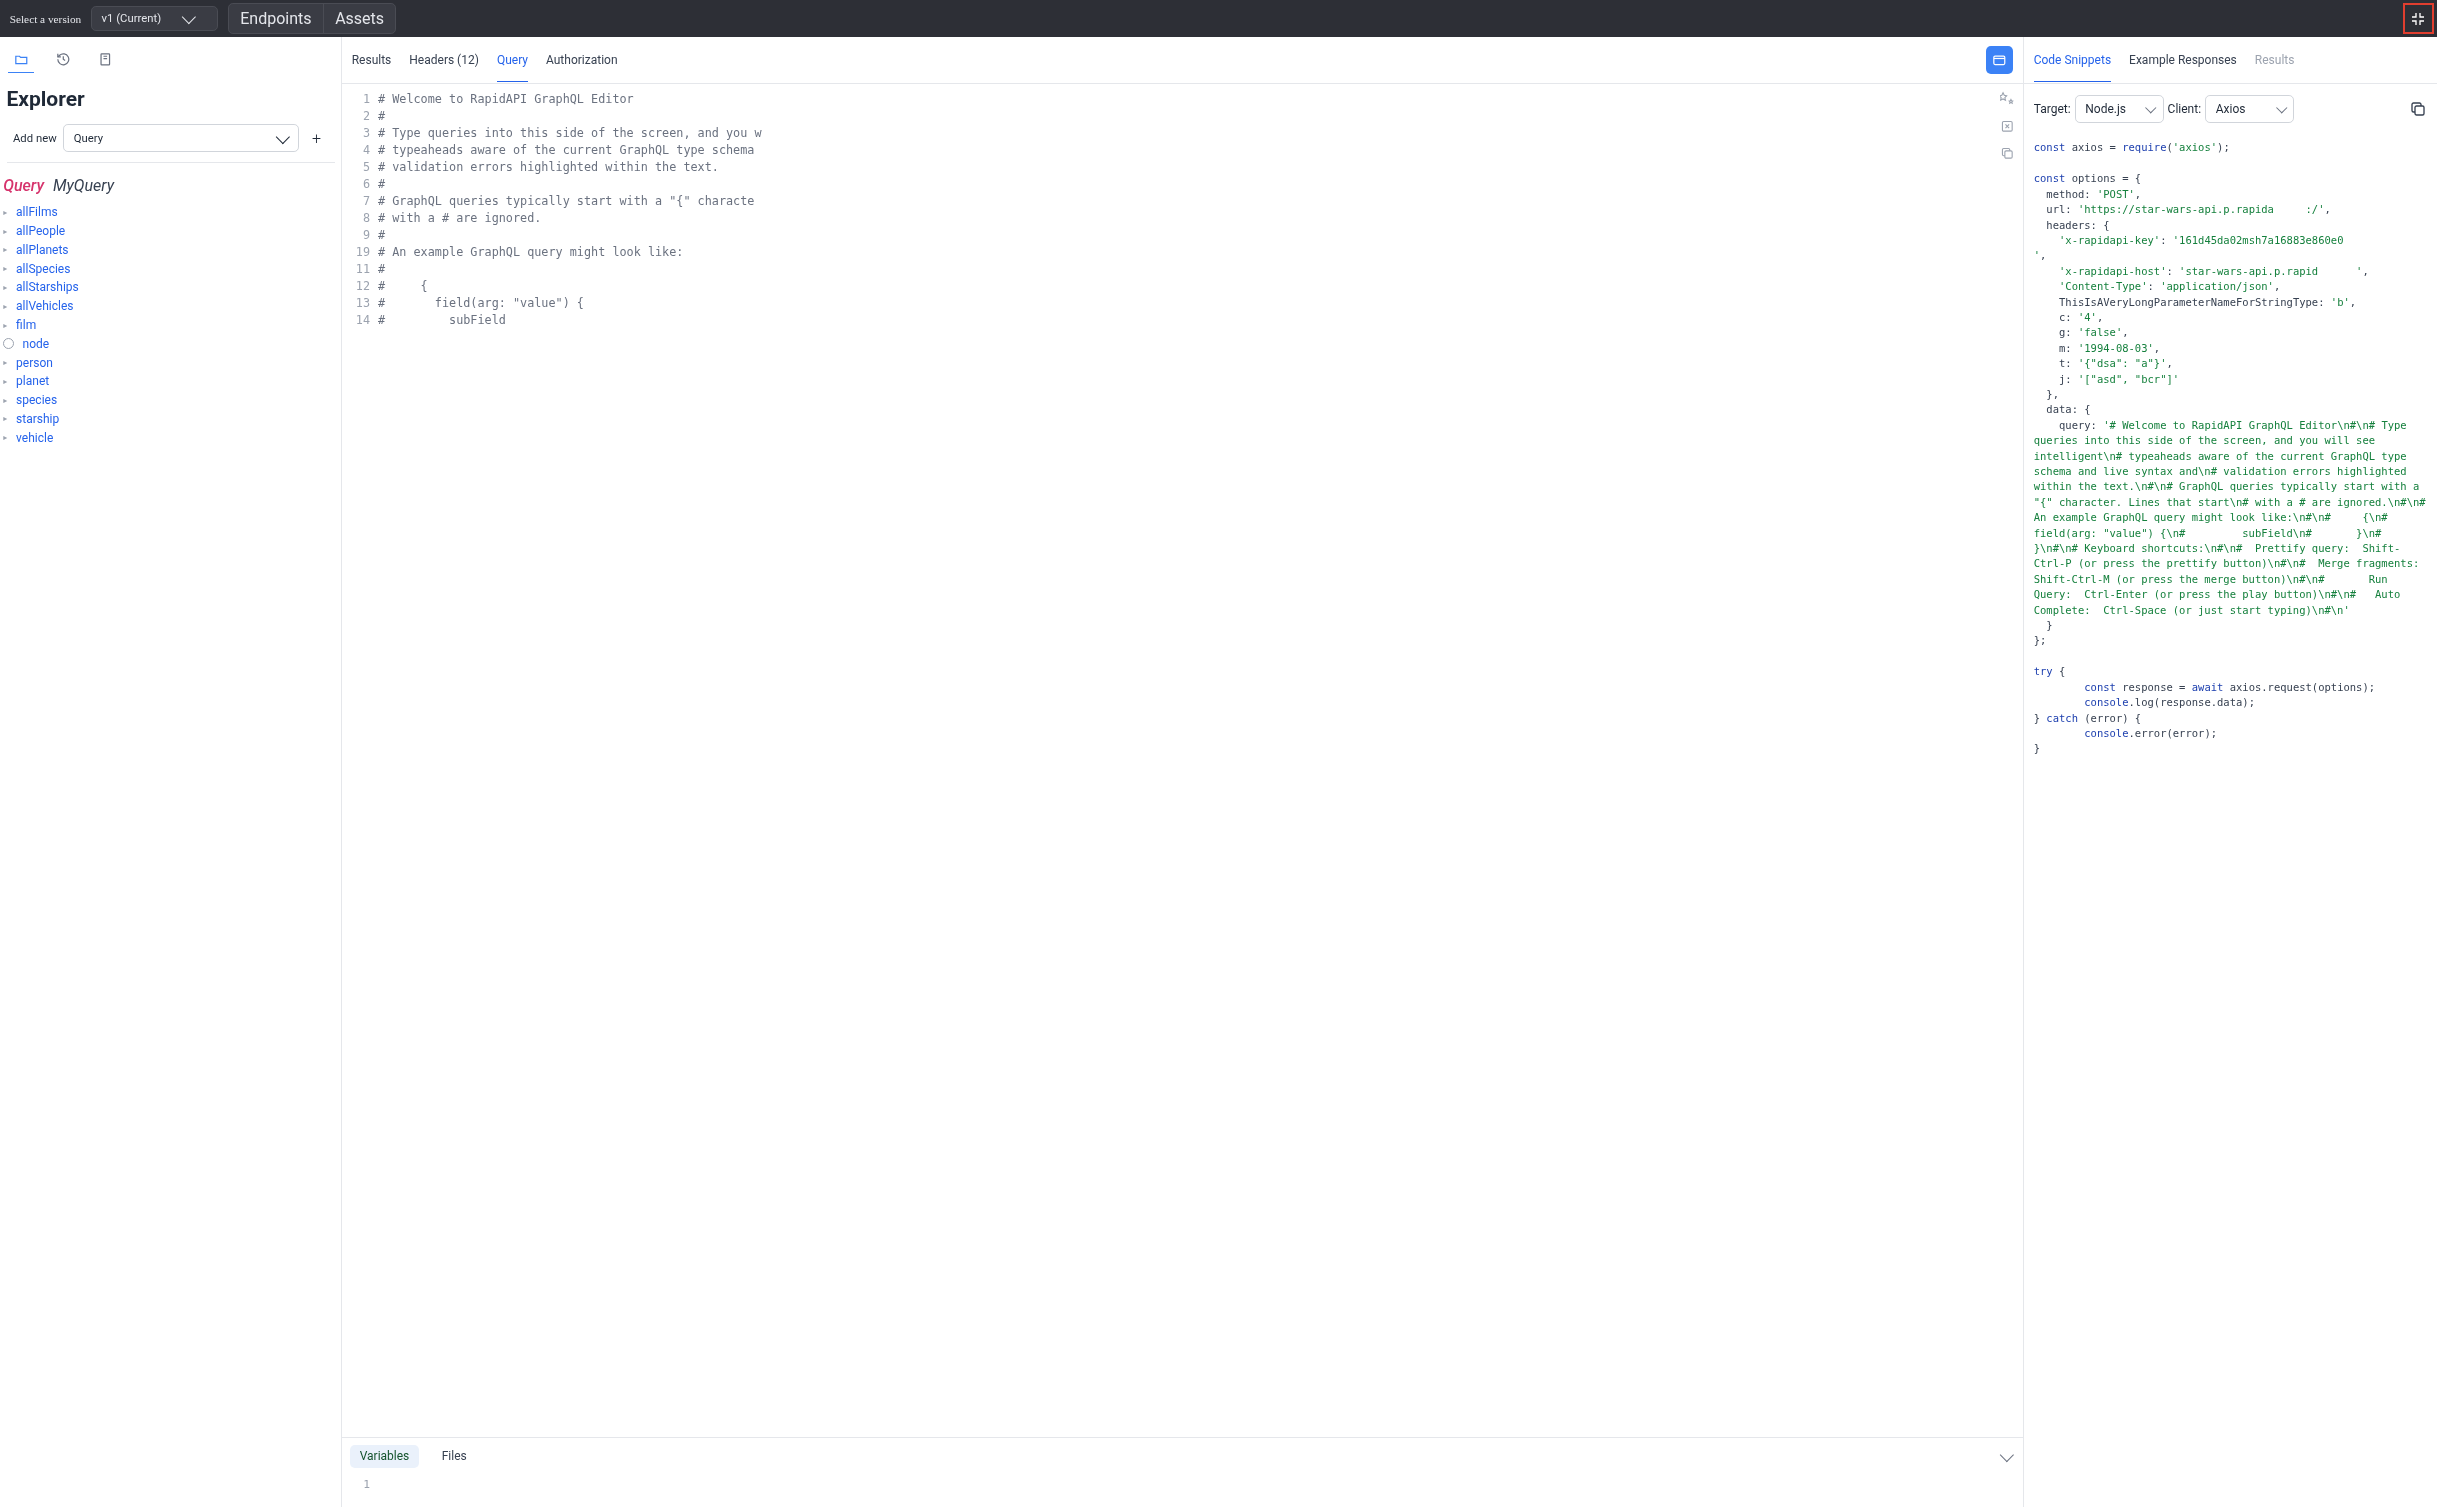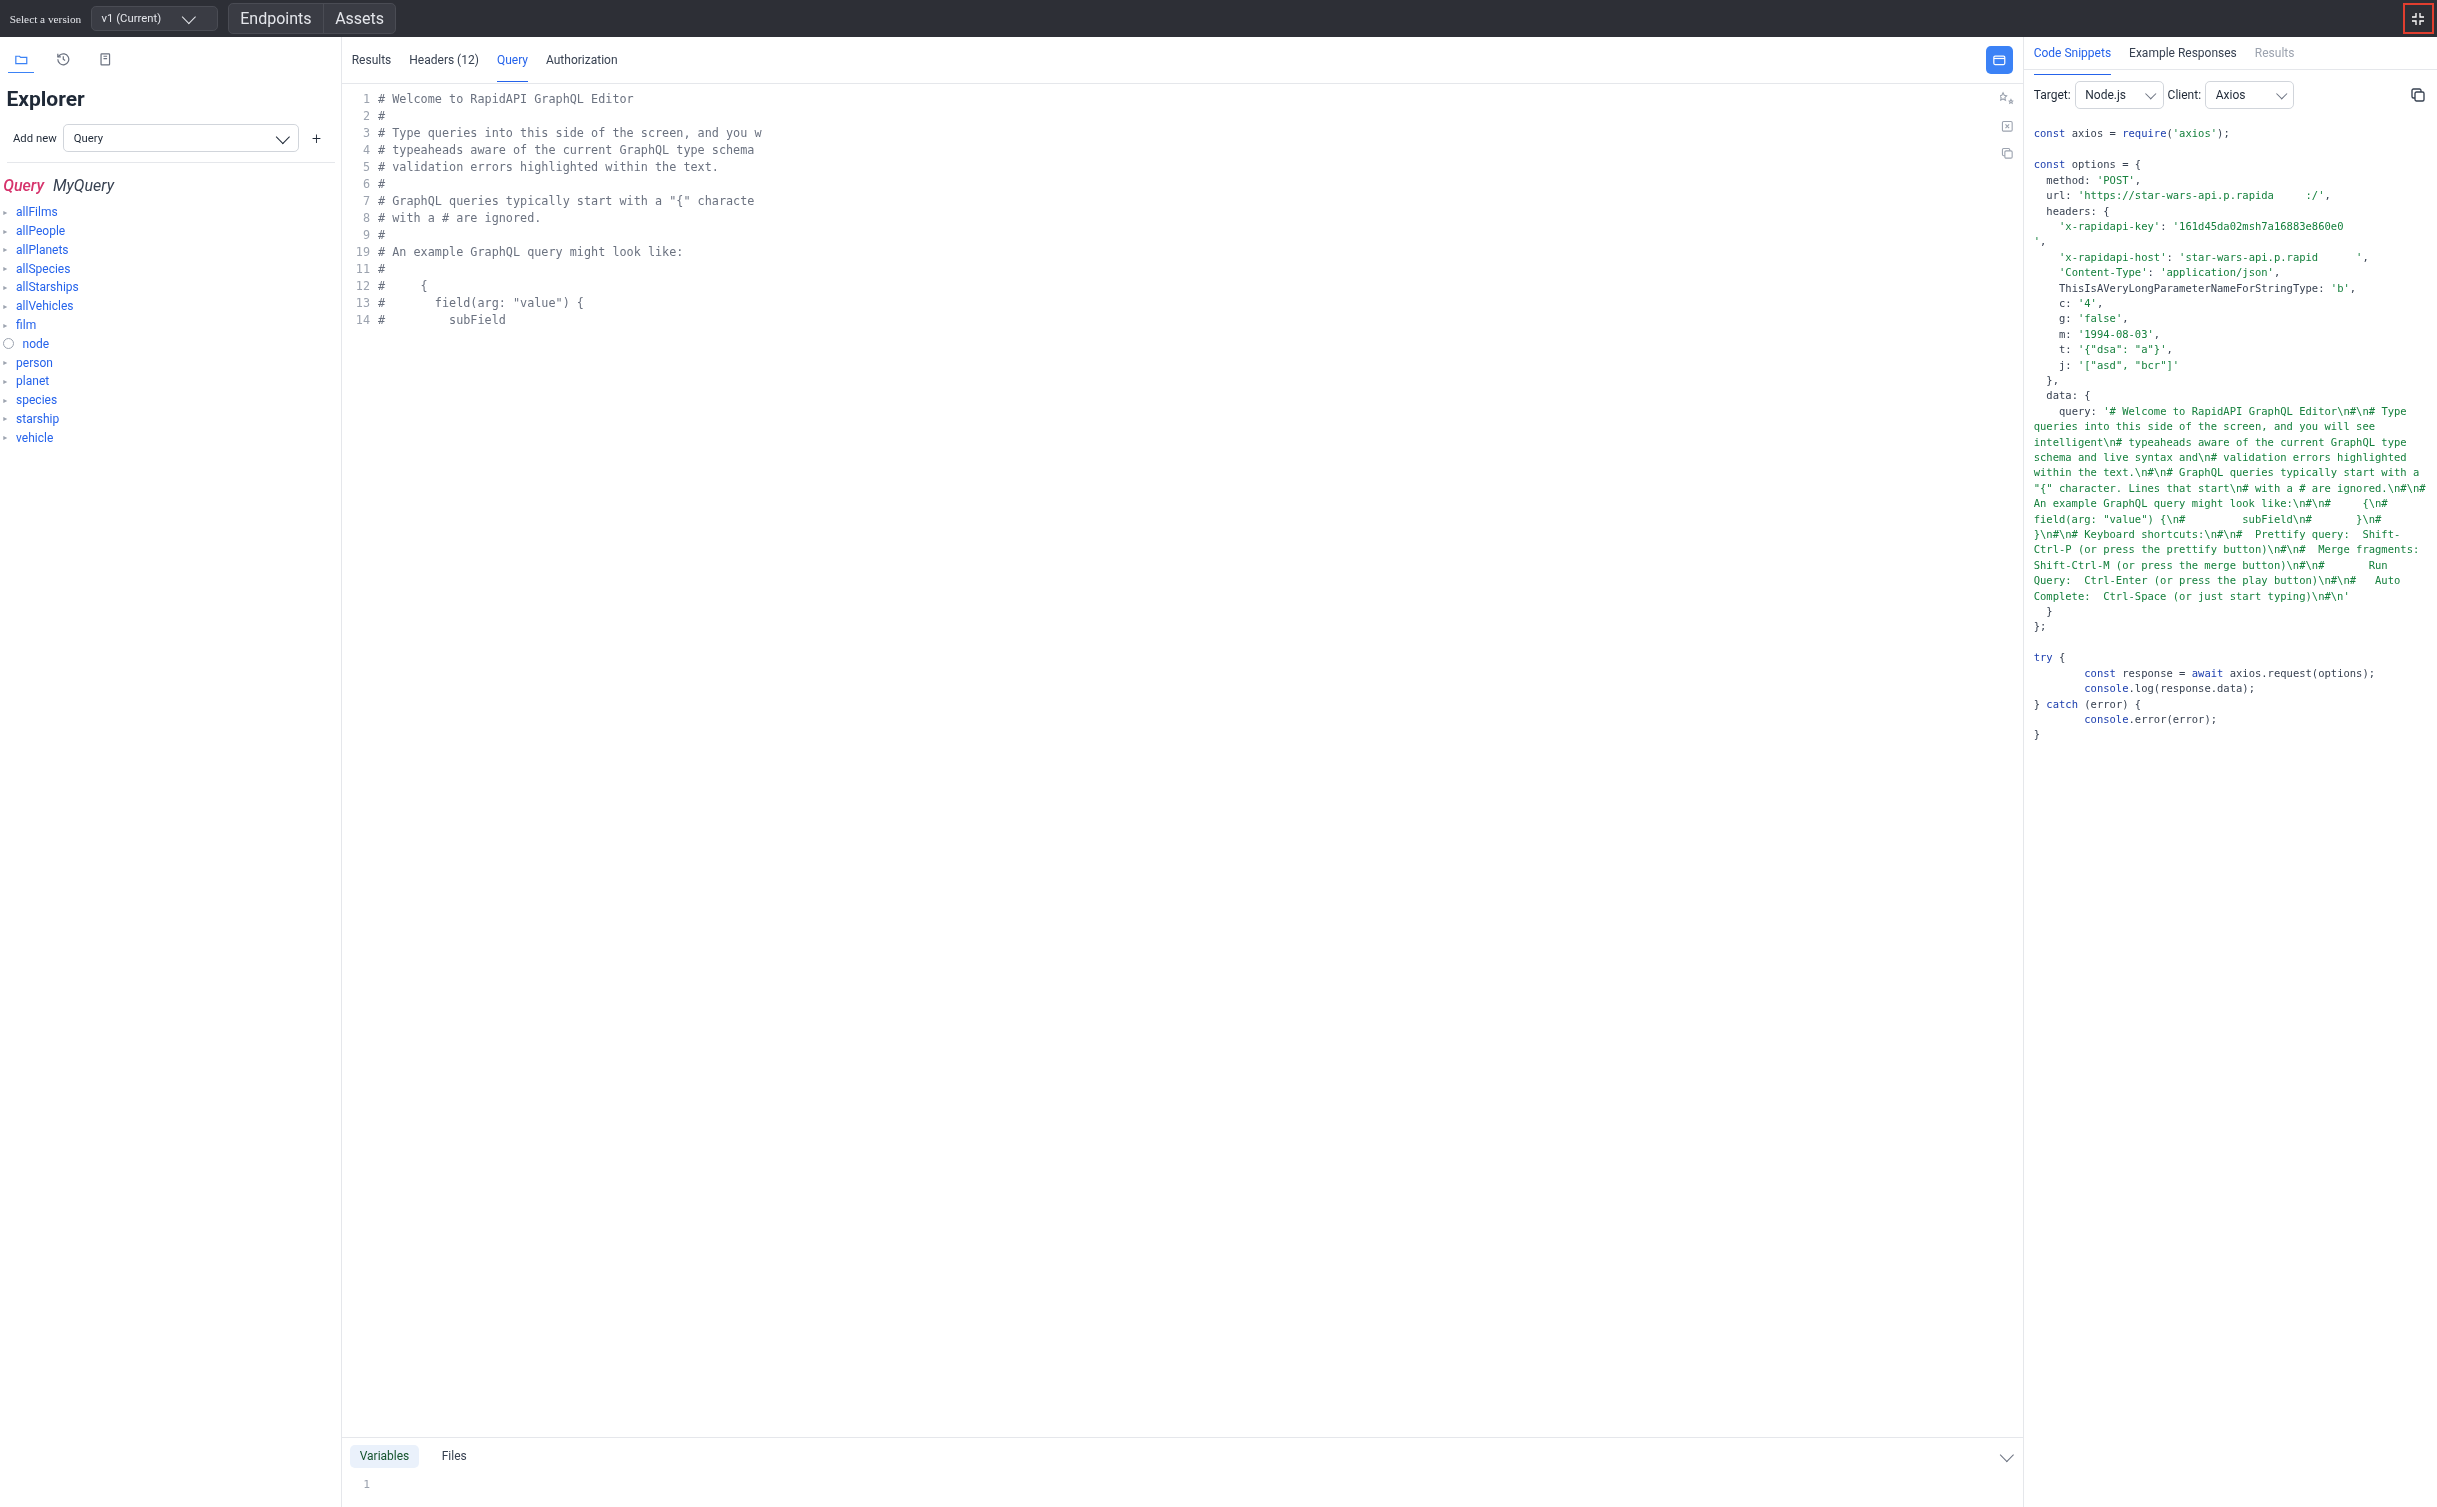--- a/index.html
+++ b/index.html
@@ -54,21 +54,21 @@
     
     .bottom-panel { border-top: 0.8px solid #e5e7eb; }
     .bottom-tabs { display: flex; align-items: center; padding: 6.5px 8px; gap: 13px; position: relative; }
     .btab { padding: 4.9px 9.7px; border-radius: 4.9px; cursor: pointer; font-size: 12px; color: #374151; }
     .btab.active { background: #eaf1fb; color: #14532d; }
     .bottom-tabs .chev { position: absolute; right: 11.3px; color: #6b7280; cursor: pointer; }
     .var-editor { display: flex; font-family: "SF Mono", Monaco, monospace; font-size: 11.3px; padding: 3.2px 0 16px 0; }
     .var-editor .gutter { width: 36px; }
     
     .right { width: 413px; display: flex; flex-direction: column; min-width: 0; }
-    .right-tabs { display: flex; align-items: center; padding: 0 9.7px; border-bottom: 0.8px solid #e5e7eb; height: 33px; gap: 18px; }
+    .right-tabs { display: flex; align-items: center; padding: 0 9.7px; border-bottom: 0.8px solid #e5e7eb; height: 47px; gap: 18px; }
     .rtab { padding: 14.6px 0; font-size: 12px; color: #374151; cursor: pointer; border-bottom: 1.6px solid transparent; }
     .rtab.active { color: #2563eb; border-bottom-color: #2563eb; }
     .rtab.disabled { color: #9ca3af; }
     
     .snippet-controls { display: flex; align-items: center; padding: 11.3px 9.7px; gap: 4px; }
     .snippet-controls .lbl { font-size: 12px; }
     .sel { border: 0.8px solid #d1d5db; border-radius: 4.9px; padding: 5.7px 24px 5.7px 9.7px; cursor: pointer; position: relative; min-width: 89px; font-size: 12px; }
     .sel::after { content: ""; position: absolute; right: 8px; top: 50%; width: 6.5px; height: 6.5px; border-right: 1.2px solid #6b7280; border-bottom: 1.2px solid #6b7280; transform: translateY(-70%) rotate(45deg); }
     .copy-btn { margin-left: auto; width: 18px; height: 18px; cursor: pointer; color: #374151; }
     

